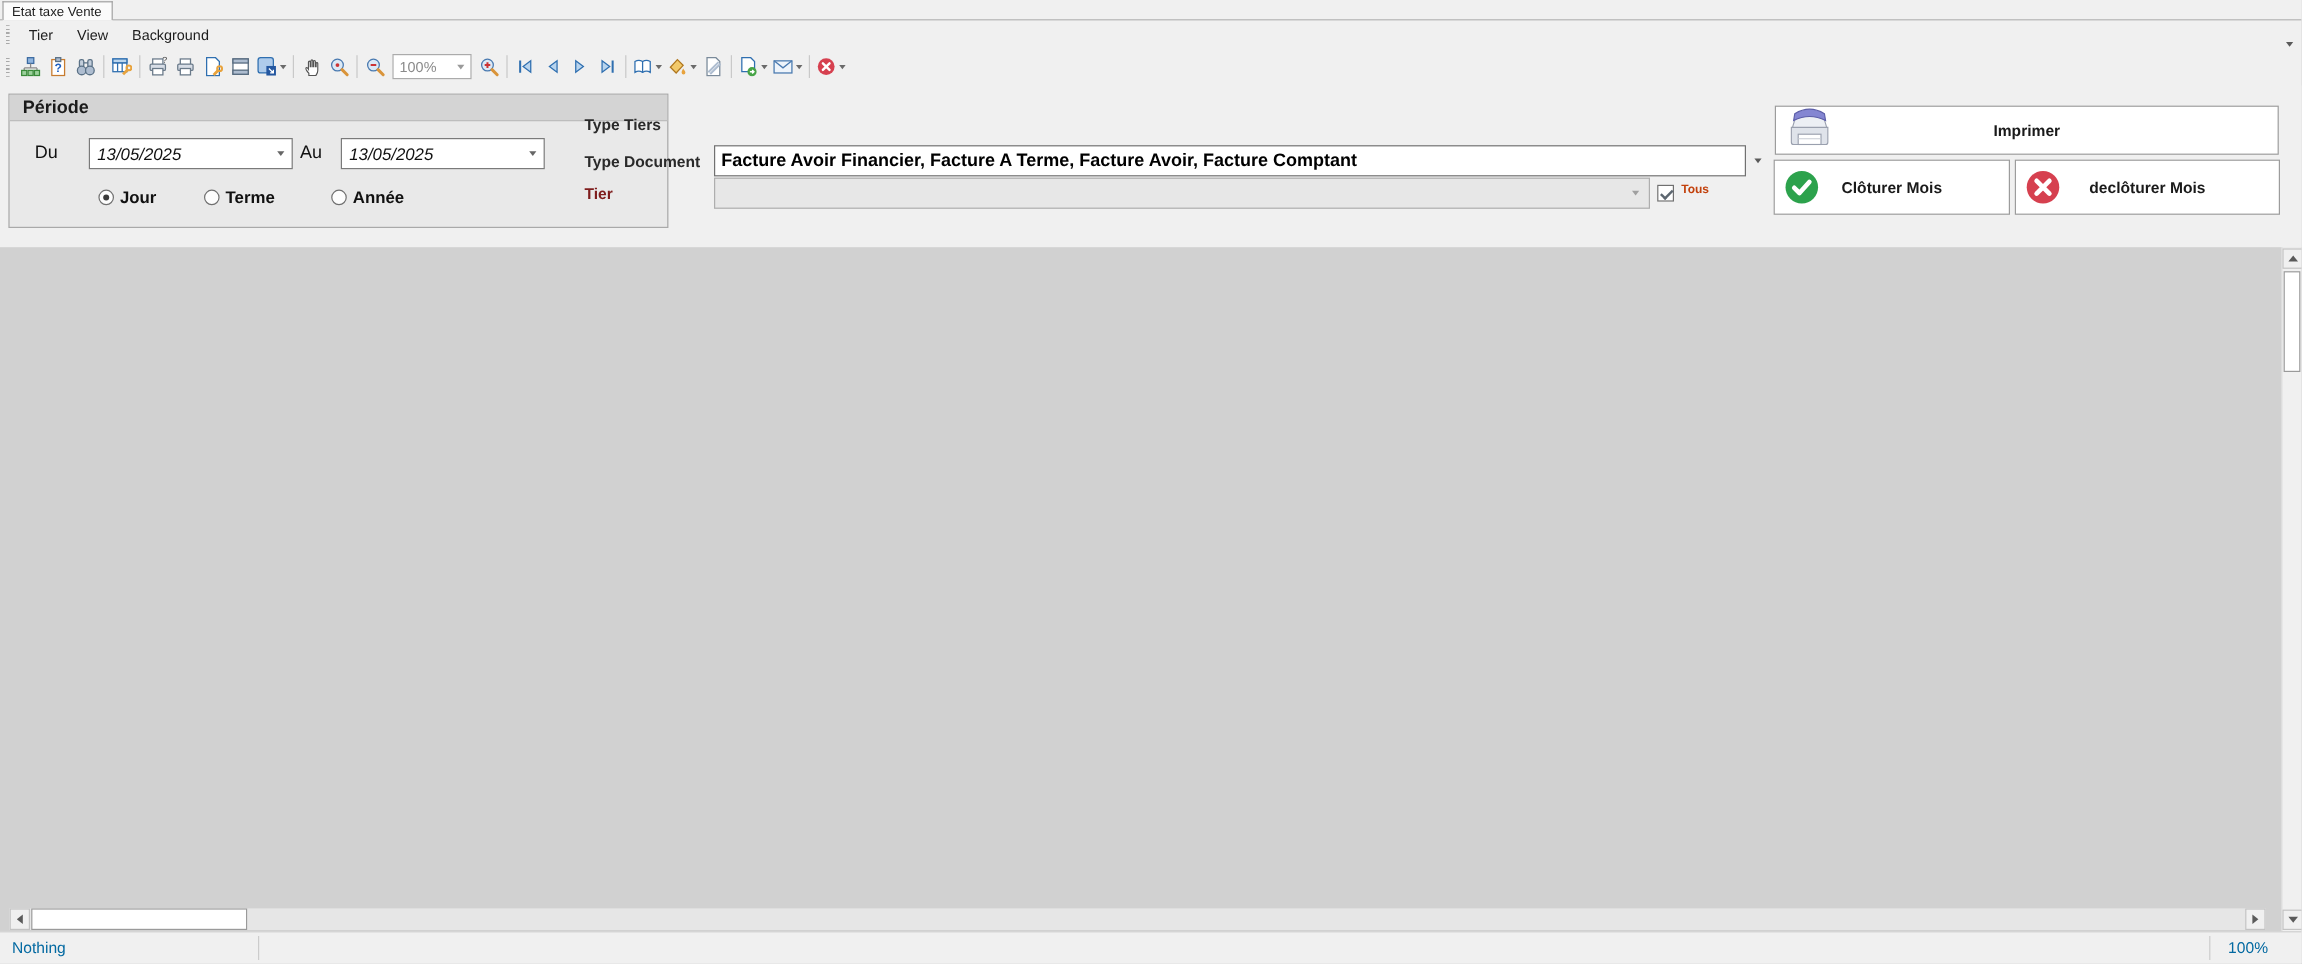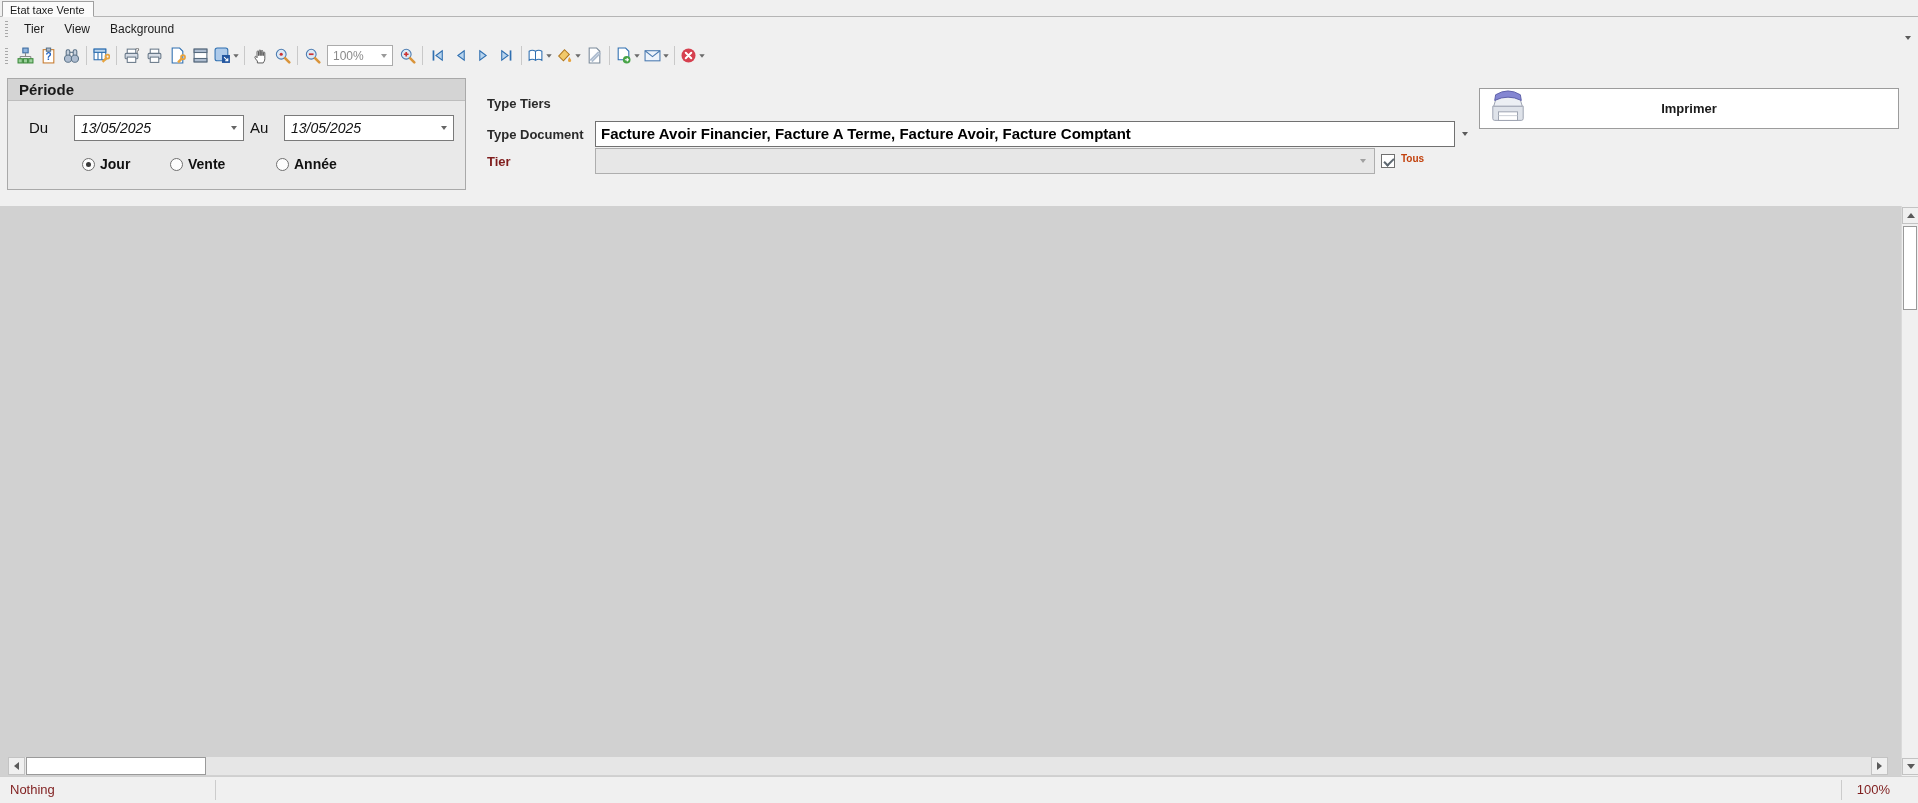--- a/index.html
+++ b/index.html
@@ -24,21 +24,21 @@
   .toolbar { position:absolute; top:40px; left:0; right:0; height:31px; display:flex; align-items:center; }
   .tbtn { height:23px; min-width:23px; padding:0 1px; display:flex; align-items:center; justify-content:center; border:1px solid transparent; border-radius:2px; }
   .tbtn svg { width:17px; height:17px; }
   .tbtn .caret-down { margin-left:2px; border-top-color:#6a6a6a; transform:scale(.9); }
   .tsep { width:1px; height:19px; background:#c9c9c9; margin:0 3px; }
   .zoom-combo { width:66px; height:21px; background:#fff; border:1px solid #ababab; display:flex; align-items:center; justify-content:space-between; padding:0 5px; margin:0 3px; }
   .zoom-combo span { font-size:12px; color:#8a8a8a; }
   .zoom-combo .caret-down { border-top-color:#9a9a9a; }
   
   .filter { position:absolute; top:71px; left:0; right:0; height:135px; background:#f0f0f0; }
-  .periode-box { position:absolute; left:7px; top:7px; width:459px; height:112px; background:#e9e9e9; border:1px solid #a9a9a9; }
+  .periode-box { position:absolute; left:7px; top:7px; width:550px; height:112px; background:#e9e9e9; border:1px solid #a9a9a9; }
   .periode-caption { height:22px; background:#d4d4d4; border-bottom:1px solid #bdbdbd; font-weight:bold; font-size:15px; color:#1a1a1a; line-height:21px; padding-left:11px; }
   .lbl-bold { position:absolute; font-weight:normal; font-size:15px; color:#111; }
   .date-field { position:absolute; height:26px; width:170px; background:#fff; border:1px solid #7a7a7a; display:flex; align-items:center; }
   .date-field .val { flex:1; font-size:14px; padding-left:6px; color:#111;font-style:italic; }
   .date-field .caret-down { margin-right:6px; border-top-color:#666; }
   .radio-item { position:absolute; display:flex; align-items:center; }
   .radio-circle { width:13px; height:13px; border:1px solid #707070; border-radius:50%; background:#fdfdfd; position:relative; }
   .radio-circle.checked::after { content:""; position:absolute; left:3px; top:3px; width:5px; height:5px; border-radius:50%; background:#3a3a3a; }
   .radio-item .rlabel { font-weight:bold; font-size:14px; margin-left:5px; color:#111; }
   .form-label { position:absolute; font-weight:600; font-size:13px; color:#2a2a2a; }
@@ -63,21 +63,21 @@
   .vscroll .thumb { position:absolute; top:20px; left:1px; width:14px; height:84px; background:#fff; border:1px solid #9a9a9a; }
   .hscroll { position:absolute; left:8px; right:30px; bottom:1px; height:18px; background:#e6e6e6; }
   .hscroll .left { left:0; top:0; height:18px; }
   .hscroll .right { right:0; top:0; height:18px; }
   .hscroll .thumb { position:absolute; left:18px; top:0; width:180px; height:18px; background:#fff; border:1px solid #9a9a9a; }
   .tri-up { width:0; height:0; border-left:4px solid transparent; border-right:4px solid transparent; border-bottom:5px solid #5a5a5a; }
   .tri-down { width:0; height:0; border-left:4px solid transparent; border-right:4px solid transparent; border-top:5px solid #5a5a5a; }
   .tri-left { width:0; height:0; border-top:4px solid transparent; border-bottom:4px solid transparent; border-right:5px solid #5a5a5a; }
   .tri-right { width:0; height:0; border-top:4px solid transparent; border-bottom:4px solid transparent; border-left:5px solid #5a5a5a; }
   
-  .statusbar { position:absolute; left:0; right:0; bottom:0; height:27px; background:#f0f0f0; border-top:1px solid #cfcfcf; font-size:13px; color:#7f1d1d; }
+  .statusbar { position:absolute; left:0; right:0; bottom:0; height:27px; background:#f0f0f0; border-top:1px solid #cfcfcf; font-size:13px; color:#0369a1; }
   .statusbar .msg { position:absolute; left:10px; top:5px; }
   .statusbar .sep1 { position:absolute; left:215px; top:3px; width:1px; height:20px; background:#cccccc; }
   .statusbar .sep2 { position:absolute; right:76px; top:3px; width:1px; height:20px; background:#cccccc; }
   .statusbar .zoom { position:absolute; right:28px; top:5px; }
 </style>
 </head>
 <body>
 
 <div class="tabbar">
   <div class="tab">
@@ -284,21 +284,21 @@
     <div class="date-field" style="left:276px; top:36px; width:170px;">
       <span class="val">13/05/2025</span>
       <span class="caret-down"></span>
     </div>
     <div class="radio-item" style="left:74px; top:77px;">
       <span class="radio-circle checked"></span>
       <span class="rlabel">Jour</span>
     </div>
     <div class="radio-item" style="left:162px; top:77px;">
       <span class="radio-circle"></span>
-      <span class="rlabel">Vente</span>
+      <span class="rlabel">Terme</span>
     </div>
     <div class="radio-item" style="left:268px; top:77px;">
       <span class="radio-circle"></span>
       <span class="rlabel">Année</span>
     </div>
   </div>
 
   <div class="form-label" style="left:487px; top:25px;">Type Tiers</div>
 
   <div class="form-label" style="left:487px; top:56px;">Type Document</div>
@@ -324,20 +324,38 @@
       <svg viewBox="0 0 44 40" width="42" height="38">
           <path d="M6 17h32v13a2 2 0 01-2 2H8a2 2 0 01-2-2z" fill="#dfe3ea" stroke="#9aa0ae"></path>
           <path d="M10 7h24l3 10H7z" fill="#eceff4" stroke="#9aa0ae"></path>
           <path d="M9 5q13-8 26 0l1 6q-14-7-28 0z" fill="#8486d2" stroke="#5c5ea8"></path>
           <rect x="12" y="23" width="20" height="9" fill="#fff" stroke="#9aa0ae"></rect>
           <path d="M12 27h20" stroke="#c8ccd4"></path>
         </svg>
     </span>
     <span>Imprimer</span>
   </div>
+  <div class="action-btn" style="left:1478px; top:62px; width:197px; height:46px;">
+    <span class="btn-icon">
+      <svg viewBox="0 0 32 32" width="31" height="31">
+          <circle cx="16" cy="16" r="14" fill="#2ca24c"></circle>
+          <path d="M9.5 16.5l4.5 4.5 8.5-9.5" stroke="#fff" stroke-width="4" fill="none" stroke-linecap="round" stroke-linejoin="round"></path>
+        </svg>
+    </span>
+    <span>Clôturer Mois</span>
+  </div>
+  <div class="action-btn" style="left:1679px; top:62px; width:221px; height:46px;">
+    <span class="btn-icon">
+      <svg viewBox="0 0 32 32" width="31" height="31">
+          <circle cx="16" cy="16" r="14" fill="#d6404f"></circle>
+          <path d="M10.5 10.5l11 11m0-11l-11 11" stroke="#fff" stroke-width="4" stroke-linecap="round"></path>
+        </svg>
+    </span>
+    <span>declôturer Mois</span>
+  </div>
 </div>
 
 <div class="content">
   <div class="vscroll">
     <div class="scroll-btn up">
         <span class="tri-up"></span>
       </div>
     <div class="thumb"></div>
     <div class="scroll-btn down">
         <span class="tri-down"></span>

